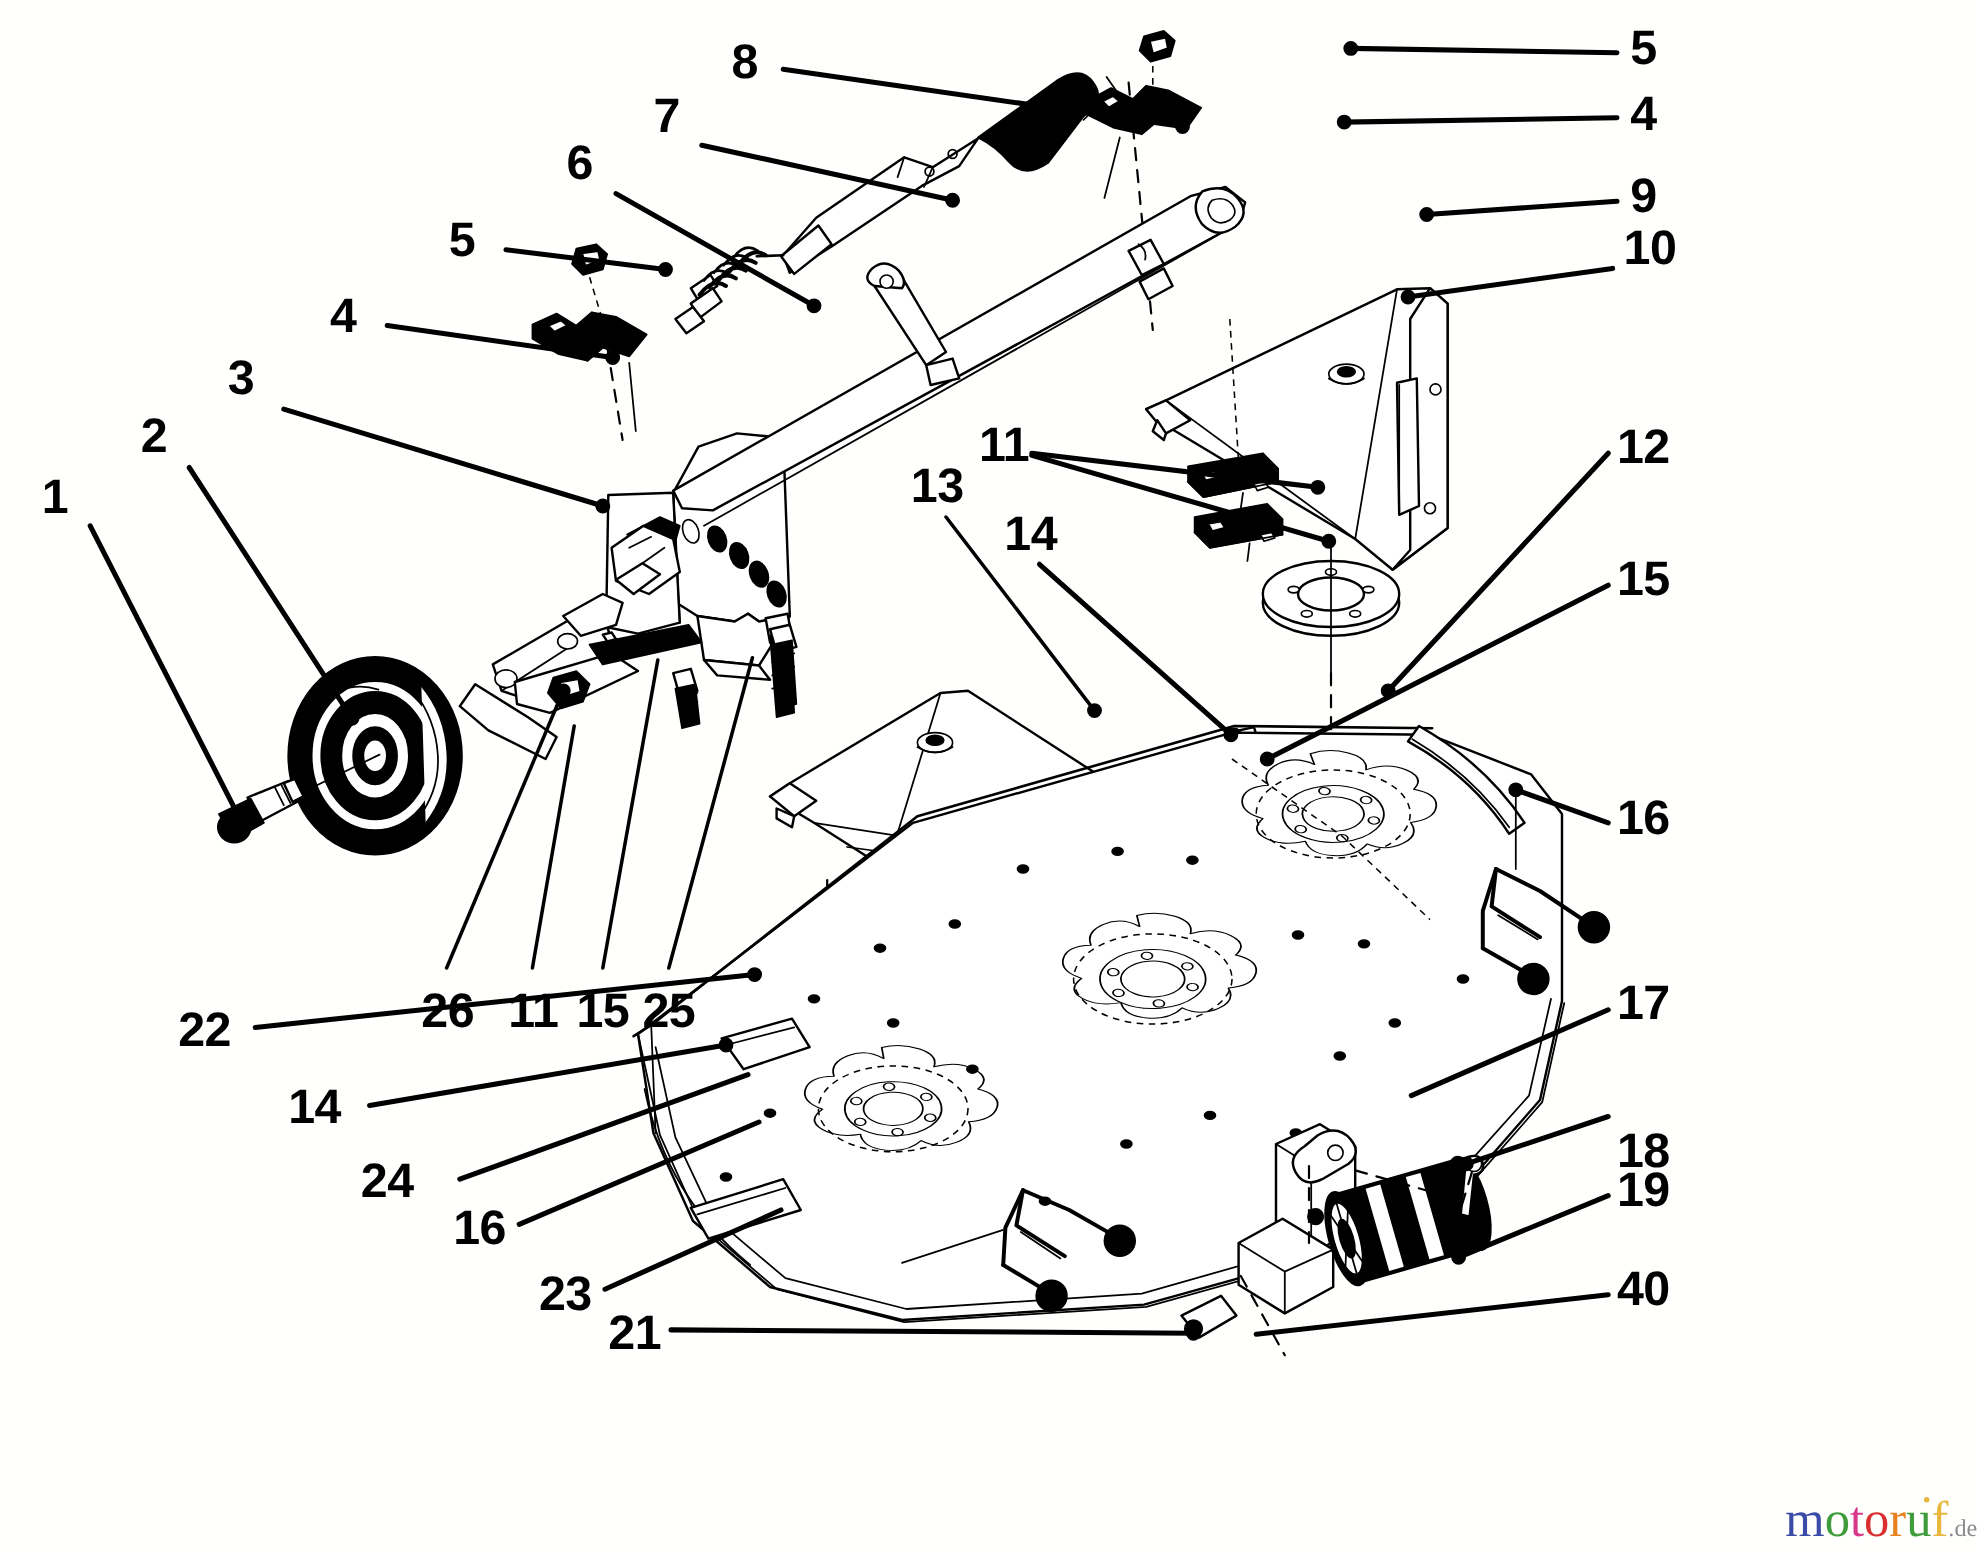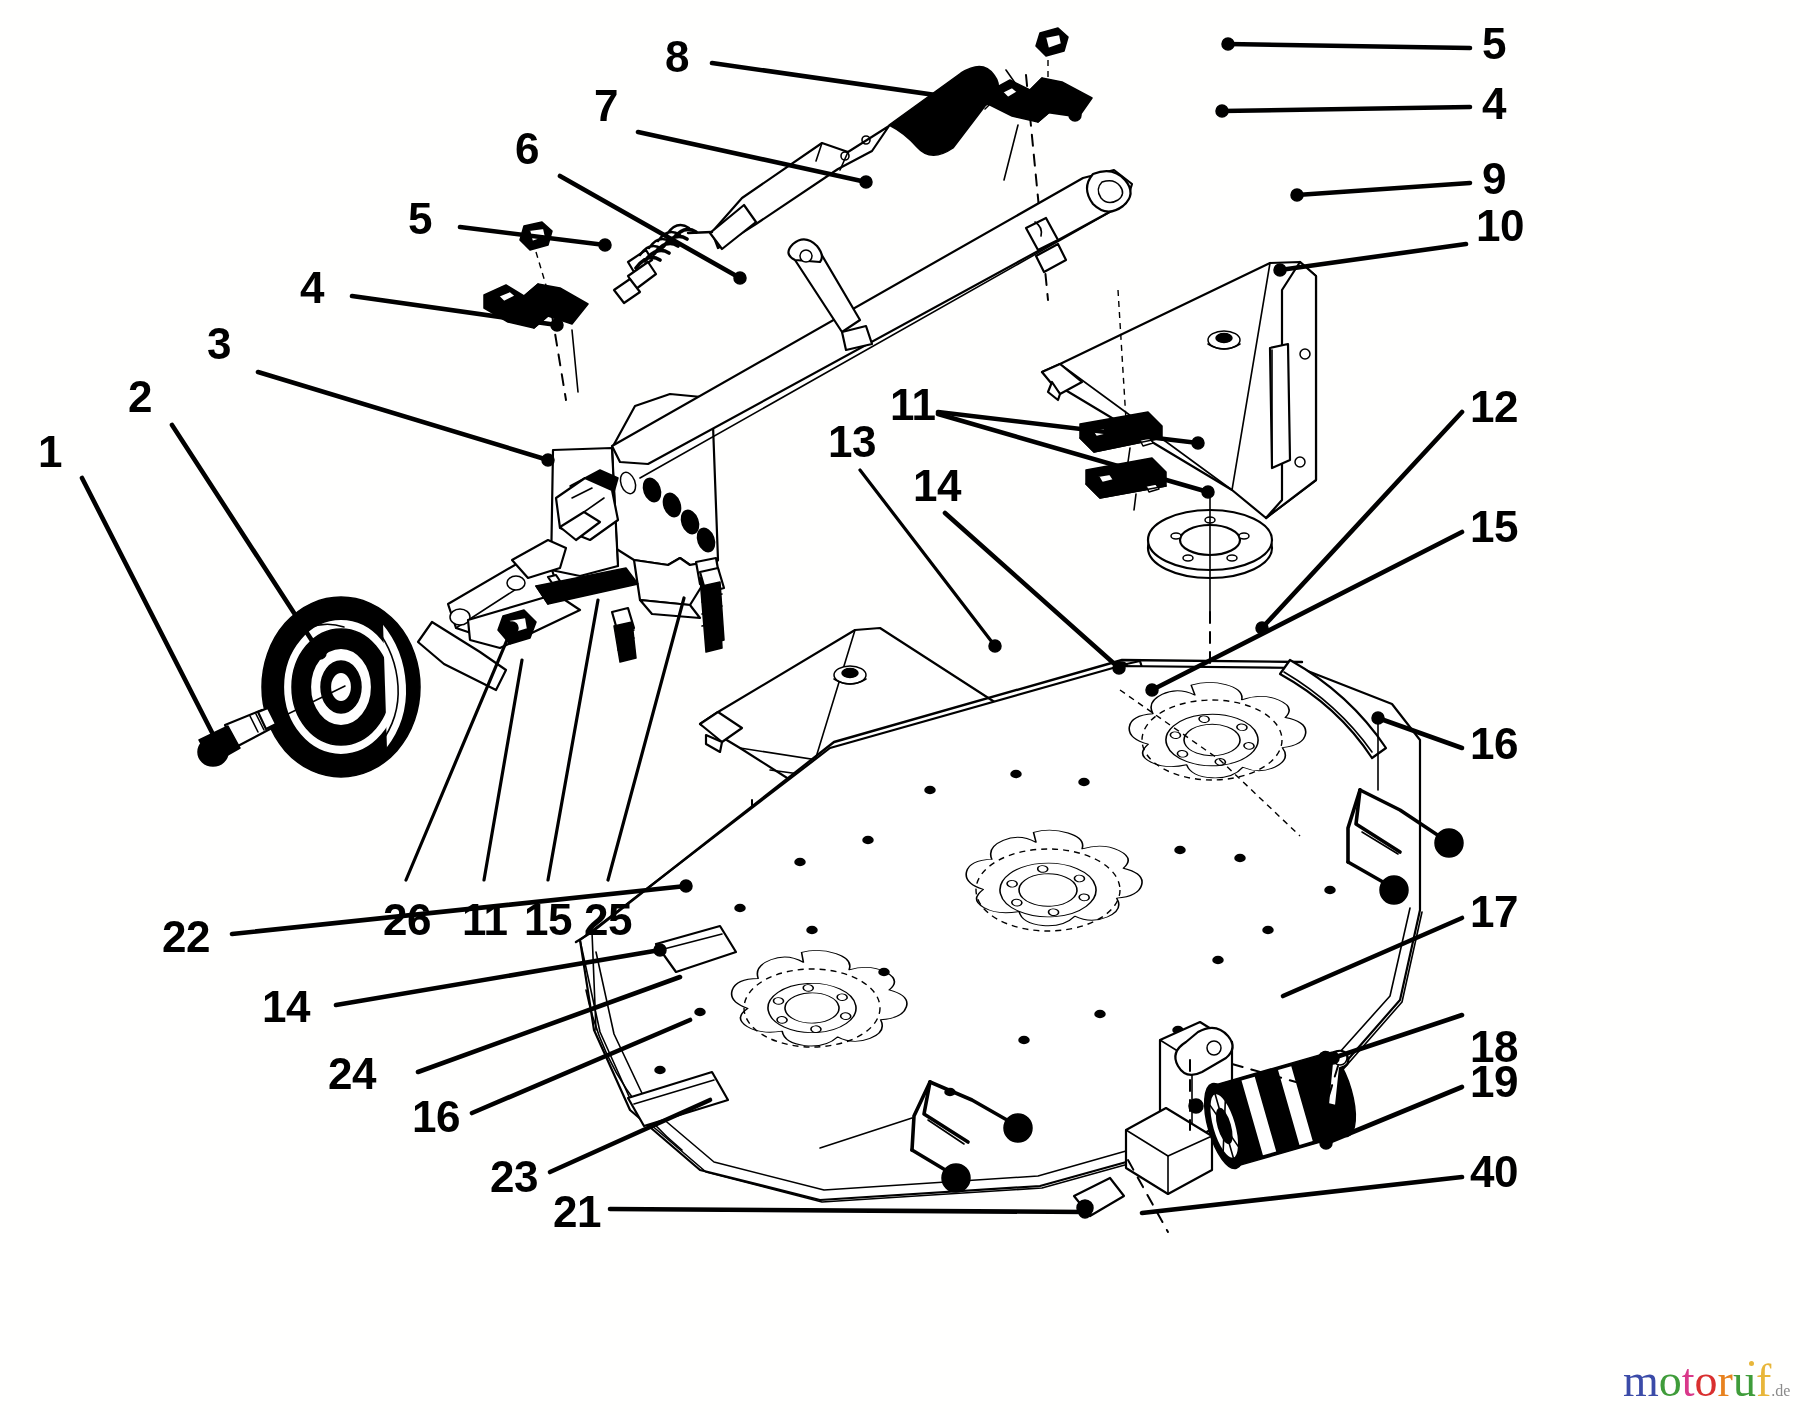--- a/index.html
+++ b/index.html
@@ -42,21 +42,21 @@
     left: 1623px;
     top: 1358px;
     font-family: "Liberation Serif", serif;
     font-size: 46px;
     line-height: 1;
     white-space: nowrap;
     user-select: none;
   }
   #watermark .wm-ch { font-weight: 400; }
   #watermark .wm-de {
-    font-size: 16px;
+    font-size: 22px;
     color: #8a8a8a;
     vertical-align: baseline;
   }
   #watermark .wm-dot {
     position: absolute;
     left: 126px;
     top: 3px;
     width: 5px;
     height: 5px;
     border-radius: 50%;

